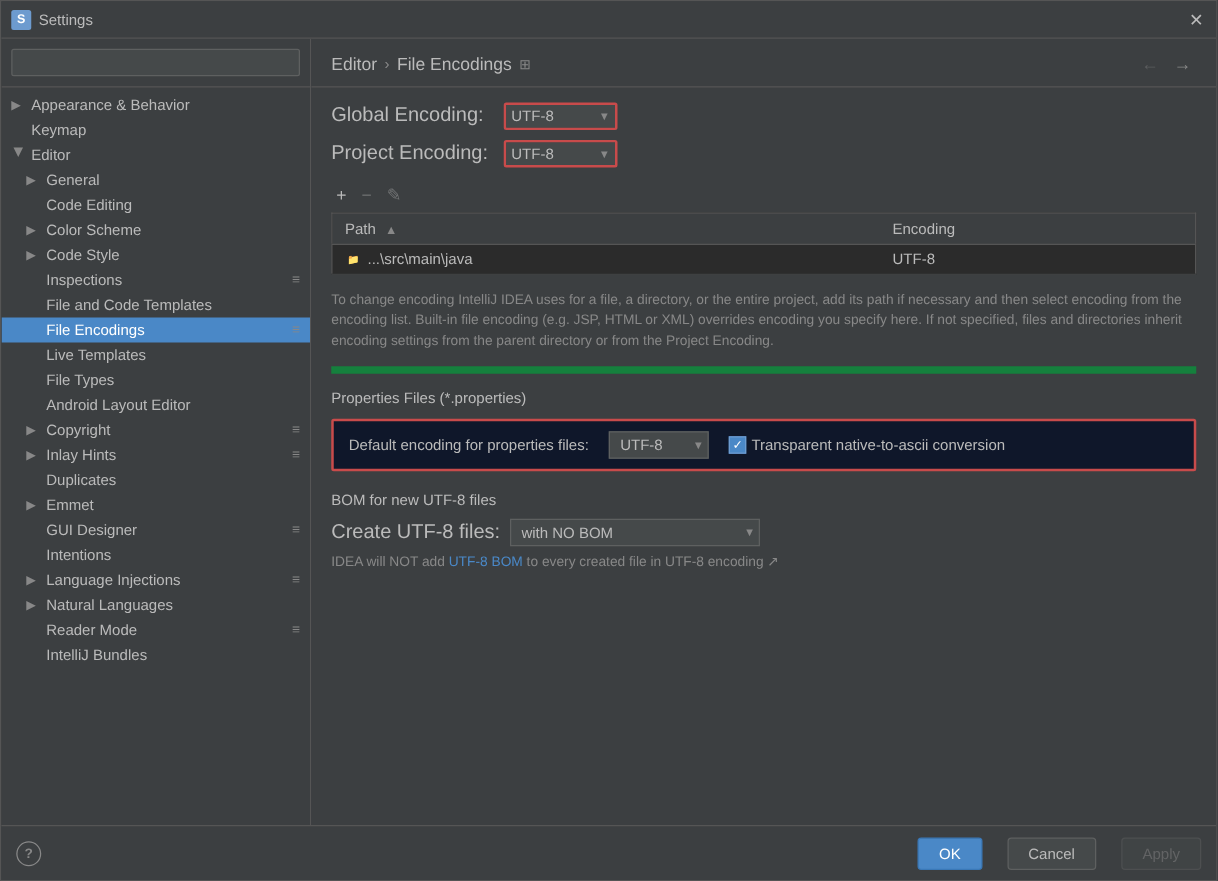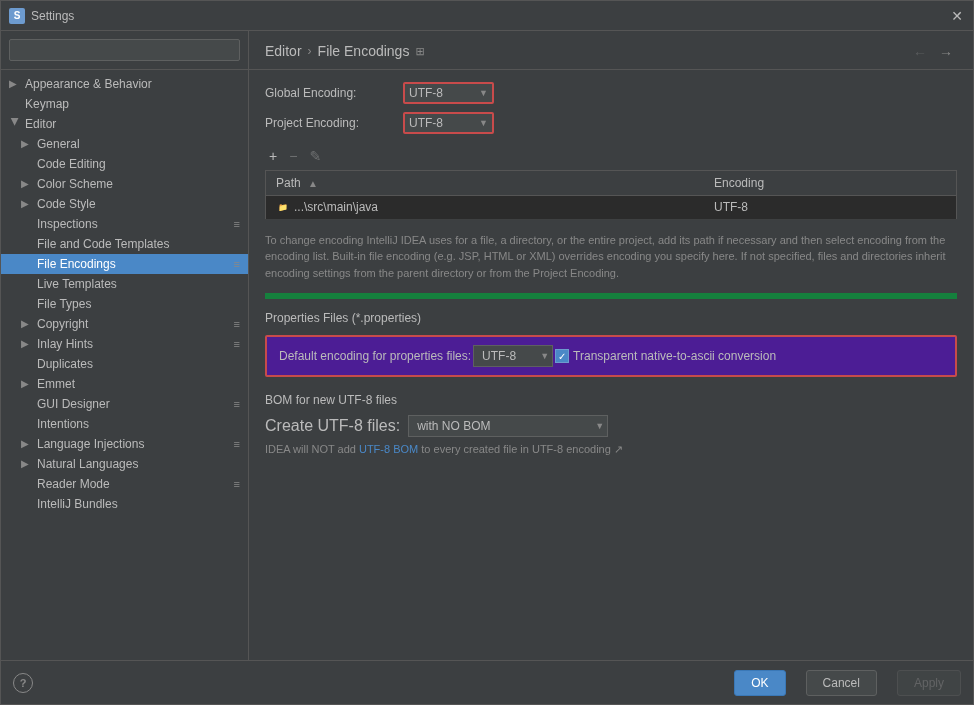--- a/index.html
+++ b/index.html
@@ -167,21 +167,21 @@
     .panel-body::-webkit-scrollbar-thumb { background: #555; }
     
     
     .encoding-row {
       display: flex;
       align-items: center;
       margin-bottom: 8px;
     }
     .encoding-label {
       color: #bbbbbb;
-      font-size: 12px;
+      font-size: 16px;
       margin-right: 8px;
       min-width: 130px;
     }
     .encoding-select-wrapper {
       border: 2px solid #c84b4b;
       border-radius: 2px;
       display: inline-flex;
       align-items: center;
     }
     .encoding-select {
@@ -281,23 +281,23 @@
       margin-bottom: 10px;
       font-weight: 500;
     }
     
     .properties-box {
       border: 2px solid #c84b4b;
       border-radius: 2px;
       padding: 8px 12px;
       display: flex;
       align-items: center;
-      gap: 2px;
+      gap: 16px;
       margin-bottom: 16px;
-      background: #4c1d95;
+      background: #0f172a;
     }
     .properties-label {
       font-size: 12px;
       color: #bbbbbb;
     }
     .checkbox-wrapper {
       display: flex;
       align-items: center;
       gap: 4px;
     }
@@ -461,20 +461,24 @@
             <span>File Encodings</span>
             <span class="tree-item-badge">≡</span>
           </div>
           <div class="tree-item level-1">
             <span style="display: inline-block; width: 16px;"></span>
             <span>Live Templates</span>
           </div>
           <div class="tree-item level-1">
             <span style="display: inline-block; width: 16px;"></span>
             <span>File Types</span>
+          </div>
+          <div class="tree-item level-1">
+            <span style="display: inline-block; width: 16px;"></span>
+            <span>Android Layout Editor</span>
           </div>
           <div class="tree-item level-1">
             <span class="tree-arrow">▶</span>
             <span>Copyright</span>
             <span class="tree-item-badge">≡</span>
           </div>
           <div class="tree-item level-1">
             <span class="tree-arrow">▶</span>
             <span>Inlay Hints</span>
             <span class="tree-item-badge">≡</span>

